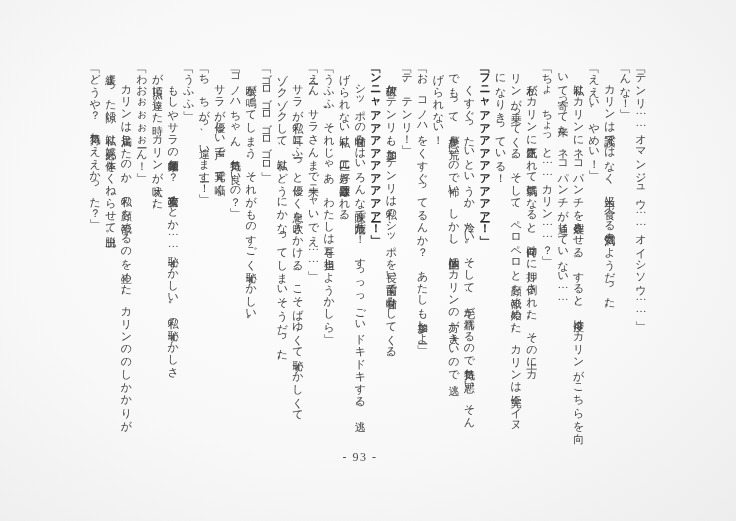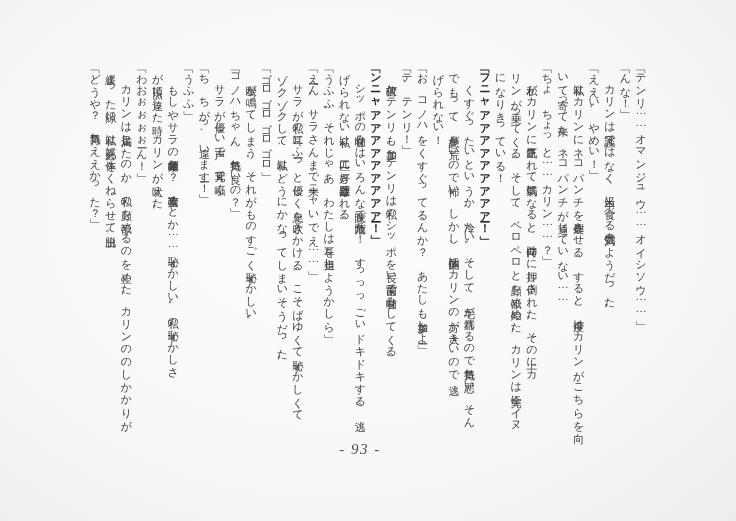--- a/index.html
+++ b/index.html
@@ -21,28 +21,27 @@
     font-size: 11px;
     line-height: 15.6px;
     letter-spacing: 0;
     color: #414141;
     white-space: nowrap;
   }
   .line { display: block; }
   .em { font-weight: bold; color: #262626; }
   .page-number {
     position: absolute;
-    top: 441px;
+    top: 450px;
     left: 310px;
     width: 100px;
     text-align: center;
-    font-size: 15px;
+    font-size: 12px;
     letter-spacing: 1.5px;
     color: #4a4a4a;
-    font-style: italic;
   }
 </style>
 </head>
 <body>
 
 <div class="page">
 
   <div class="text-block">
     <div class="line">「テンリ……オマンジュウ……オイシソウ……」</div>
     <div class="line">「んな！」</div>

